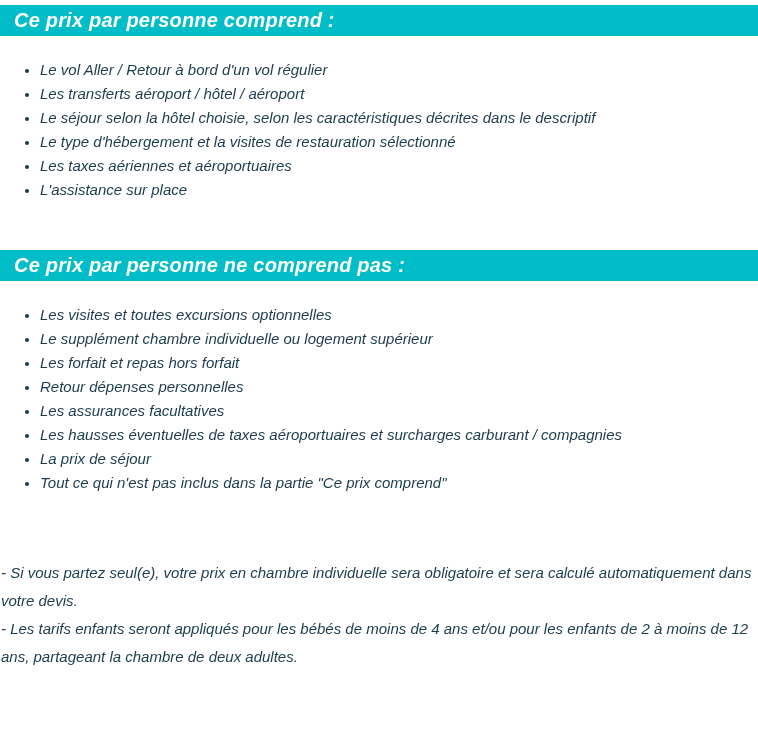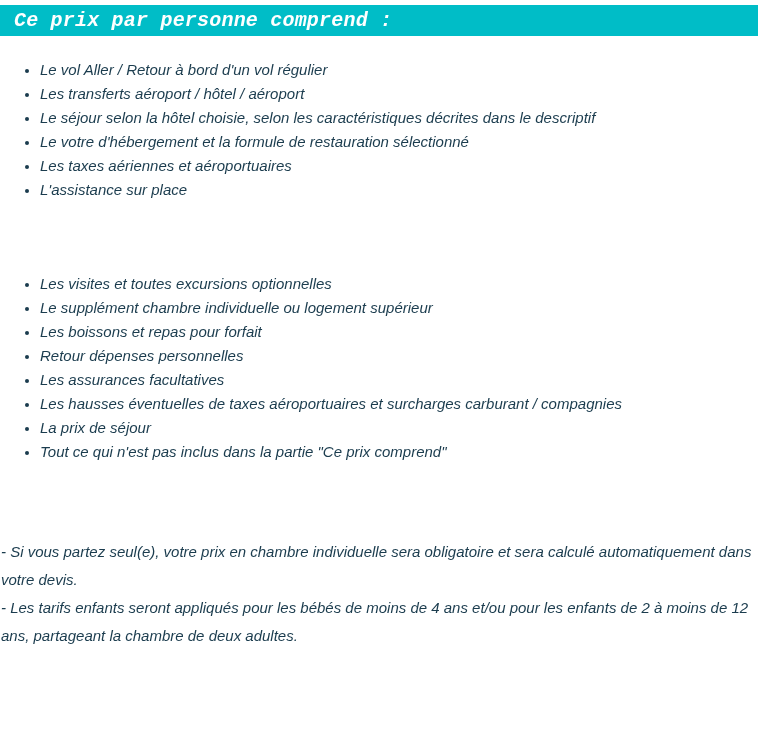--- a/index.html
+++ b/index.html
@@ -27,41 +27,40 @@
     padding-left: 14px;
     box-sizing: border-box;
   }
   .section-header h2 {
     margin: 0;
     font-size: 20px;
     font-weight: bold;
     font-style: italic;
     color: #ffffff;
     letter-spacing: 0.2px;
-    font-family: Liberation Mono, monospace;
   }
   .spacer-top { height: 5px; }
   ul.bullet-list {
     margin: 22px 0 0 0;
     padding: 0 0 0 40px;
     list-style: disc;
   }
   ul.bullet-list li {
     font-size: 15px;
     line-height: 24px;
     color: #1b3c4e;
   }
   ul.bullet-list li::marker {
     color: #1b3c4e;
     font-size: 13px;
   }
   .gap-after-list-1 { height: 48px; }
   .gap-after-list-2 { height: 50px; }
   .info-paragraphs {
-    margin-top: 24px;
+    margin-top: 14px;
     padding: 0 6px 0 1px;
   }
   .info-paragraphs p {
     margin: 0;
     font-size: 15px;
     line-height: 28px;
     color: #1b3c4e;
   }
 </style>
 </head>
@@ -72,32 +71,35 @@
   <div class="spacer-top"></div>
 
   <section>
     <div class="section-header">
       <h2>Ce prix par personne comprend :</h2>
     </div>
     <ul class="bullet-list">
       <li>Le vol Aller / Retour à bord d'un vol régulier</li>
       <li>Les transferts aéroport / hôtel / aéroport</li>
       <li>Le séjour selon la hôtel choisie, selon les caractéristiques décrites dans le descriptif</li>
-      <li>Le votre d'hébergement et la formule de restauration sélectionné</li>
+      <li>Le type d'hébergement et la visites de restauration sélectionné</li>
       <li>Les taxes aériennes et aéroportuaires</li>
       <li>L'assistance sur place</li>
     </ul>
     <div class="gap-after-list-1"></div>
   </section>
 
   <section>
+    <div class="section-header">
+      <h2>Ce prix par personne ne comprend pas :</h2>
+    </div>
     <ul class="bullet-list">
       <li>Les visites et toutes excursions optionnelles</li>
       <li>Le supplément chambre individuelle ou logement supérieur</li>
-      <li>Les boissons et repas pour forfait</li>
+      <li>Les forfait et repas hors forfait</li>
       <li>Retour dépenses personnelles</li>
       <li>Les assurances facultatives</li>
       <li>Les hausses éventuelles de taxes aéroportuaires et surcharges carburant / compagnies</li>
       <li>La prix de séjour</li>
       <li>Tout ce qui n'est pas inclus dans la partie "Ce prix comprend"</li>
     </ul>
     <div class="gap-after-list-2"></div>
   </section>
 
   <section>

